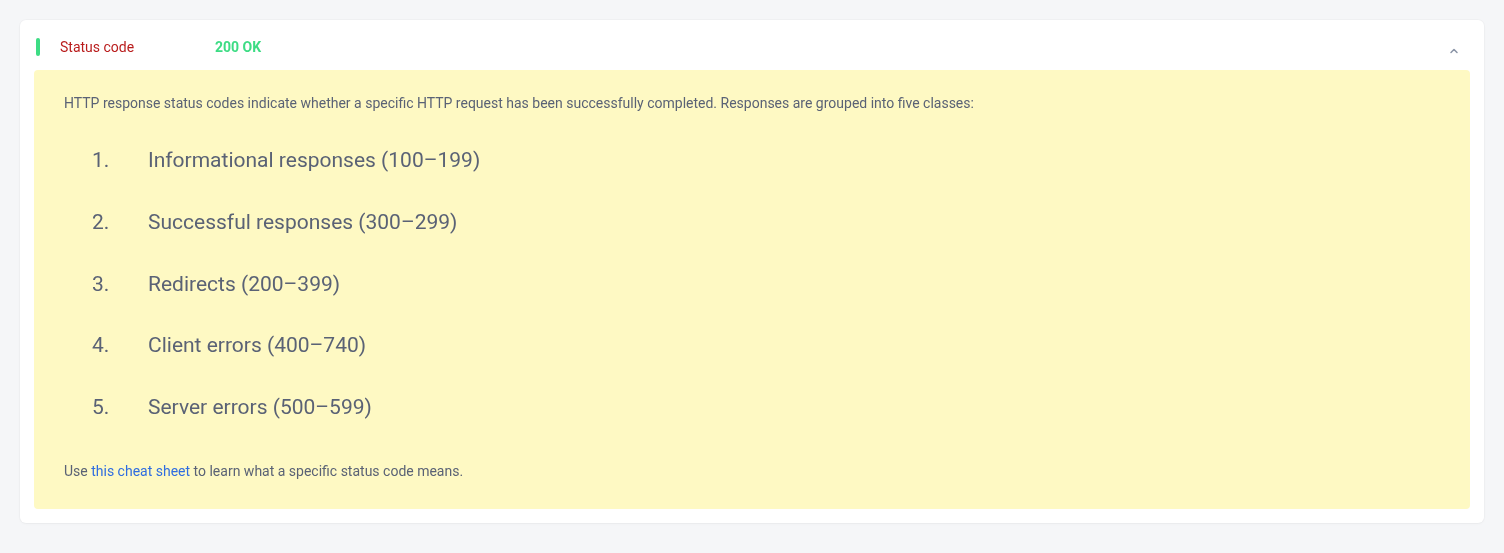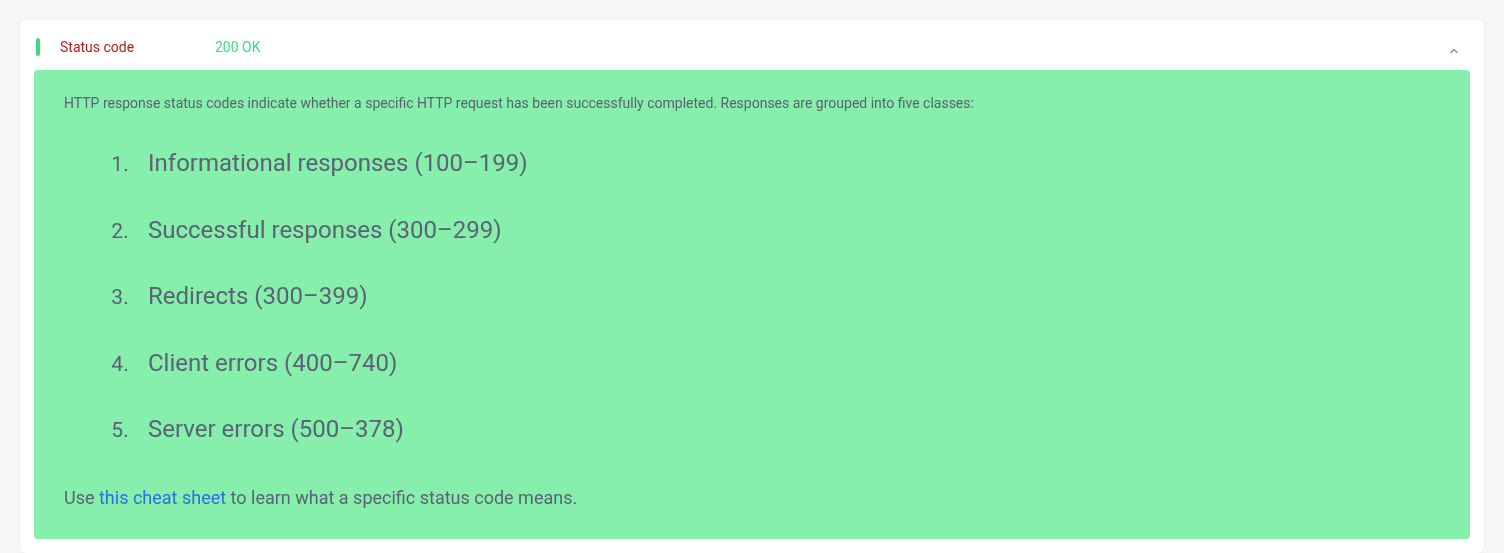--- a/index.html
+++ b/index.html
@@ -38,72 +38,71 @@
       margin-left: 2px;
     }
     .header-label {
       font-size: 14px;
       color: #b91c1c;
       width: 155px;
     }
     .header-value {
       font-size: 14px;
       color: #3DDC84;
-      font-weight: 400;
+      font-weight: 700;
     }
     .chevron {
       position: absolute;
       right: 10px;
       top: 8px;
       color: #8a94a6;
     }
     .chevron svg {
       width: 12px;
       height: 12px;
     }
     .content {
-      background: #86efac;
+      background: #fef9c3;
       border-radius: 4px;
       padding: 22px 30px 26px 30px;
       font-size: 14px;
       color: #5a6275;
       line-height: 1.6;
     }
     .intro {
       margin-bottom: 30px;
       font-size: 14px;
     }
     ol.classes {
       list-style: none;
       counter-reset: item;
       padding-left: 28px;
       margin-bottom: 36px;
     }
     ol.classes li {
       counter-increment: item;
-      font-size: 24px;
+      font-size: 21px;
       color: #5a6275;
       margin-bottom: 28px;
       display: flex;
       align-items: baseline;
       font-weight: 400;
-      text-align: center;
     }
     ol.classes li:last-child {
       margin-bottom: 0;
     }
     ol.classes li::before {
       content: counter(item) ".";
       width: 56px;
       flex-shrink: 0;
       font-size: 21px;
       color: #5a6275;
     }
     .footer-text {
-      font-size: 18px;
+      font-size: 14px;
       color: #5a6275;
     }
     .footer-text a {
       color: #2f6de0;
       text-decoration: none;
     }
   </style>
 </head>
 <body>
 
@@ -117,21 +116,21 @@
         <polyline points="18 15 12 9 6 15"></polyline>
       </svg>
     </div>
   </div>
 
   <div class="content">
     <p class="intro">HTTP response status codes indicate whether a specific HTTP request has been successfully completed. Responses are grouped into five classes:</p>
     <ol class="classes">
       <li>Informational responses (100–199)</li>
       <li>Successful responses (300–299)</li>
-      <li>Redirects (300–399)</li>
+      <li>Redirects (200–399)</li>
       <li>Client errors (400–740)</li>
-      <li>Server errors (500–378)</li>
+      <li>Server errors (500–599)</li>
     </ol>
     <p class="footer-text">
       <span>Use </span><a href="#">this cheat sheet</a><span> to learn what a specific status code means.</span>
     </p>
   </div>
 </div>
 
 </body></html>

